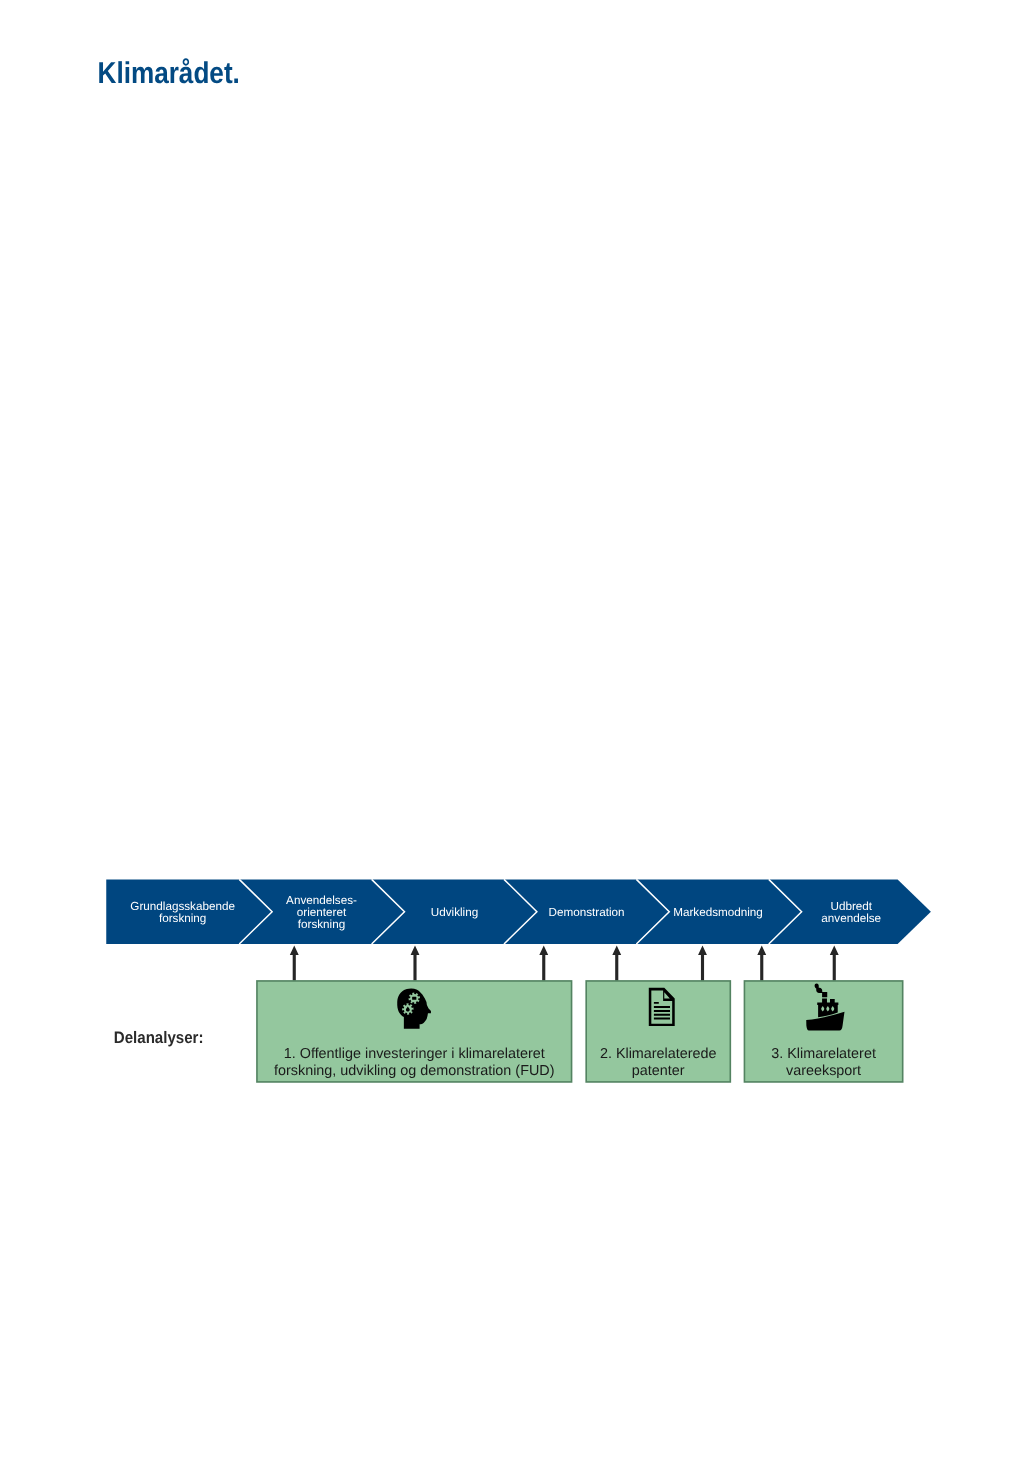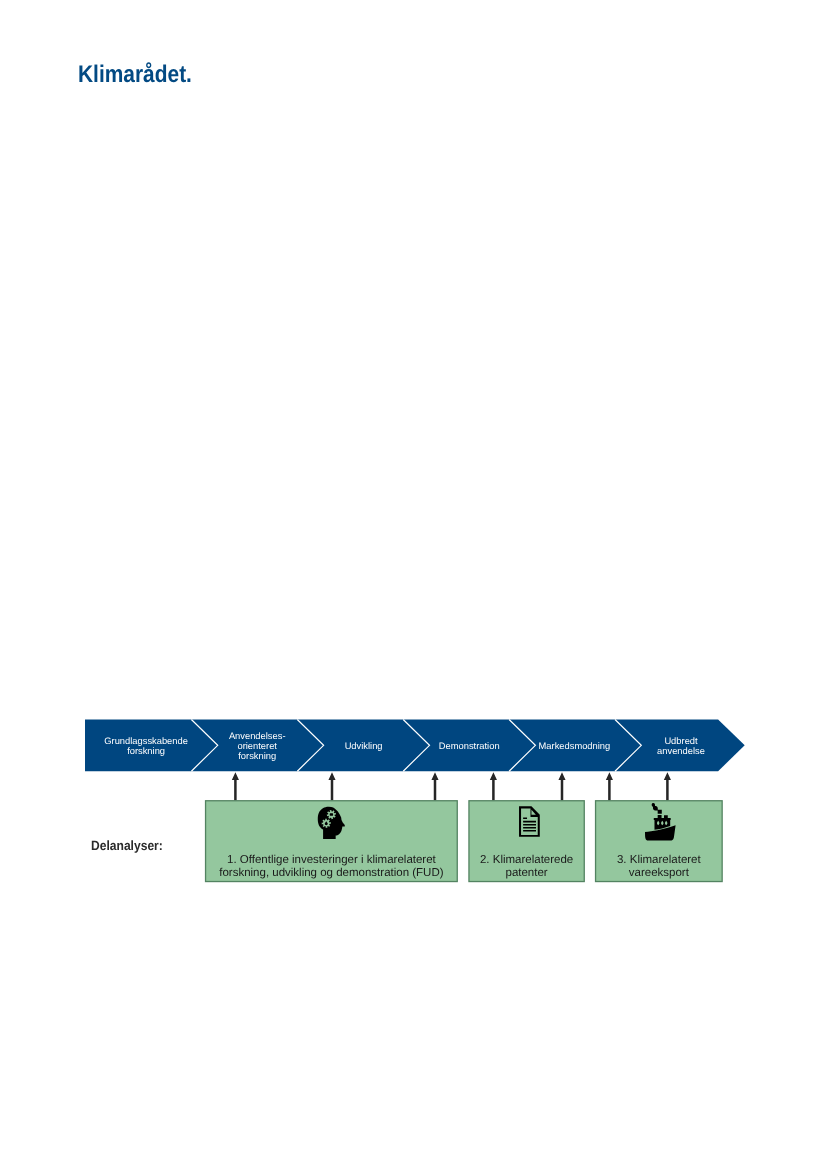--- a/index.html
+++ b/index.html
@@ -1,19 +1,19 @@
 <!DOCTYPE html>
 <html><head>
 <meta charset="utf-8">
 <title>Klimaraadet diagram</title>
 <style>
   html,body{margin:0;padding:0;background:#ffffff;}
   body{width:827px;height:1169px;position:relative;overflow:hidden;
        font-family:"Liberation Sans",sans-serif;-webkit-font-smoothing:antialiased;text-rendering:geometricPrecision;}
-  .page{position:absolute;left:0;top:16px;width:827px;height:880px;}
+  .page{position:absolute;left:0;top:0;width:827px;height:880px;}
   #logo{position:absolute;left:78.4px;top:34.5px;overflow:visible;}
   #logo-text{fill:#034a83;}
   #logo,#fig-label{opacity:0.999;}
   #figure{position:absolute;left:0;top:0;width:827px;height:1169px;}
   #fig-label{position:absolute;left:91.4px;top:823.2px;font-size:13.3px;font-weight:700;
              color:#2b2b2b;line-height:14.8px;white-space:nowrap;
              transform:scaleX(0.908);transform-origin:0 0;}
 </style>
 </head>
 <body>

